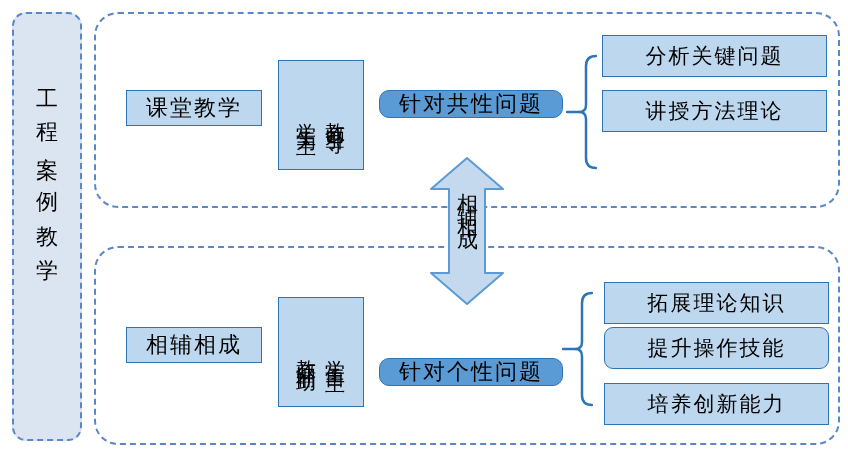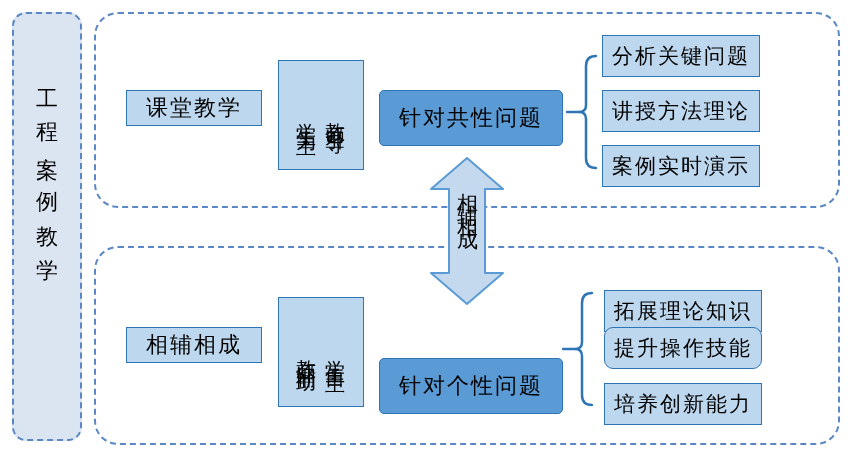--- a/index.html
+++ b/index.html
@@ -49,37 +49,37 @@
   .group.bottom .method-box{top:79px;}
   .roles-box{
     position:absolute;left:182px;width:86px;height:110px;
     background:var(--light-fill);border:1.6px solid var(--box-border);
     box-sizing:border-box;display:flex;justify-content:center;align-items:center;gap:9px;
   }
   .group.top .roles-box{top:46px;}
   .group.bottom .roles-box{top:49px;}
   .roles-box .vtext{font-size:20px;letter-spacing:4px;}
   .focus-box{
-    position:absolute;left:283px;width:184px;height:56px;border-radius:5px;
+    position:absolute;left:283px;width:184px;height:28px;border-radius:10px;
     background:var(--dark-fill);border:1.6px solid var(--box-border);
     display:flex;align-items:center;justify-content:center;
     box-sizing:border-box;font-size:22px;letter-spacing:2px;
   }
   .group.top .focus-box{top:76px;}
   .group.bottom .focus-box{top:94px;margin-top:16px;}
   .brace{position:absolute;width:31px;height:118px;}
   .group.top .brace{left:470px;top:39px;}
   .group.bottom .brace{left:466px;top:42px;}
-  .outcome-box{width:158px;height:42px;font-size:21px;}
+  .outcome-box{width:225px;height:42px;font-size:21px;}
   .group.top .outcome-box{left:506px;}
   .group.bottom .outcome-box{left:508px;}
   .group.top .outcome-box.o1{top:21px;}
   .group.top .outcome-box.o2{top:76px;}
   .group.top .outcome-box.o3{top:131px;}
-  .group.bottom .outcome-box.o1{top:42px;}
+  .group.bottom .outcome-box.o1{top:34px;}
   .group.bottom .outcome-box.o2{top:79px;border-radius:9px;}
   .group.bottom .outcome-box.o3{top:135px;align-items:center;}
   
   .double-arrow{position:absolute;left:429px;top:156px;width:76px;height:150px;z-index:5;}
   .arrow-label{
     position:absolute;left:429px;top:176px;width:76px;z-index:6;
     display:flex;justify-content:center;
   }
   .arrow-label .vtext{font-size:21px;letter-spacing:12px;}
 </style>
@@ -106,23 +106,20 @@
     <svg class="brace" viewBox="0 0 31 118">
       <path d="M30,3 Q20,3 20,13 L20,52 Q20,59 13,59 Q20,59 20,66 L20,105 Q20,115 30,115" fill="none" stroke="var(--box-border)" stroke-width="2.5" stroke-linecap="round"></path>
       <path d="M1,59 L13,59" fill="none" stroke="var(--box-border)" stroke-width="2.5" stroke-linecap="round"></path>
     </svg>
     <div class="box outcome-box o1">
       <span>分析关键问题</span>
     </div>
     <div class="box outcome-box o2">
       <span>讲授方法理论</span>
     </div>
-    <div class="box outcome-box o3">
-      <span>案例实时演示</span>
-    </div>
   </div>
 
   <div class="group bottom">
     <div class="box method-box">
       <span>相辅相成</span>
     </div>
     <div class="roles-box">
       <span class="vtext">教师辅助</span>
       <span class="vtext">学生自主</span>
     </div>

